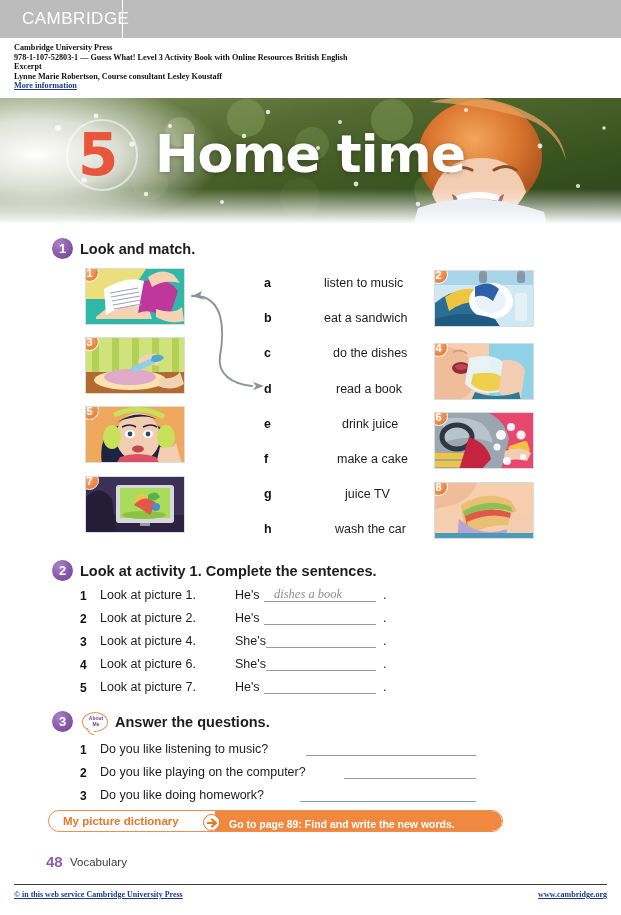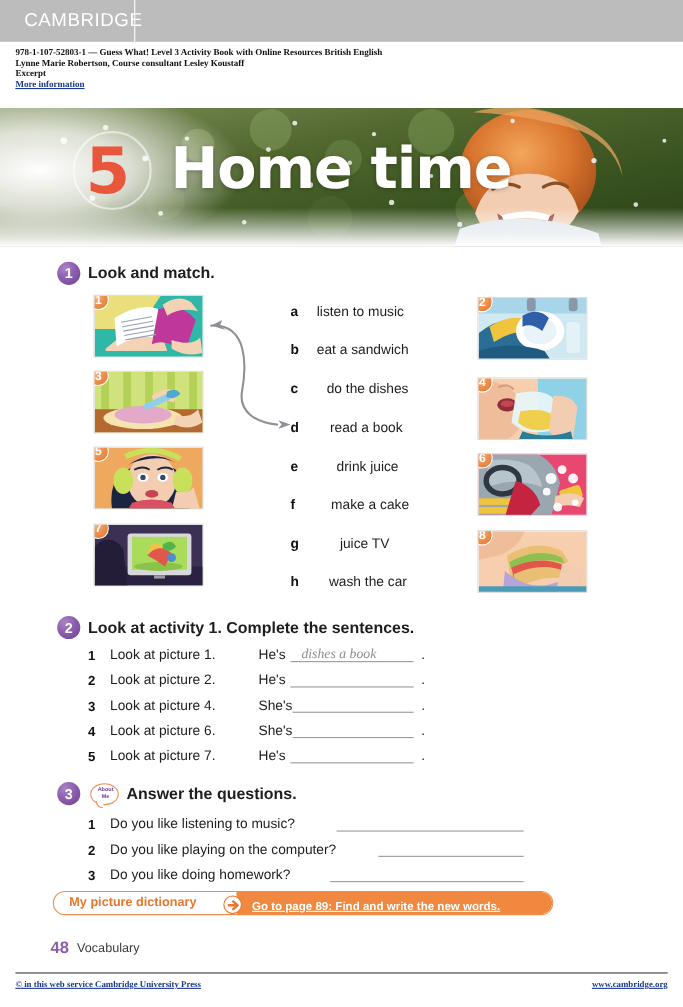--- a/index.html
+++ b/index.html
@@ -78,21 +78,21 @@
     border: 1px solid #dcdcdc; overflow: hidden;
   }
   .thumb-num {
     position: absolute; left: -6px; top: -6px; width: 19px; height: 19px;
     border-radius: 50%;
     background: radial-gradient(circle at 33% 28%, #f6b98c 0%, #ef8f4e 50%, #e0762f 100%);
     color: #fff; font-size: 11px; font-weight: bold;
     text-align: center; line-height: 19px; z-index: 4;
     border: 1.5px solid #fff;
   }
-  .match-row { position: absolute; font-size: 12.5px; color: #1d1d1d; }
+  .match-row { position: absolute; font-size: 12.5px; color: #1d1d1d; margin-left: 36px; }
   .match-letter { position: absolute; font-weight: bold; font-size: 12.5px; color: #111; }
 
   .arrow-svg { position: absolute; left: 180px; top: 282px; }
 
   
   .q-num { position: absolute; font-size: 12px; font-weight: bold; color: #111; }
   .q-text { position: absolute; font-size: 12.5px; color: #1d1d1d; }
   .blank-line {
     position: absolute; height: 1px; background: #9a9a9a;
   }
@@ -134,21 +134,21 @@
     font-size: 11.5px; font-weight: bold; color: #e8762c;
   }
   .dict-arrow {
     position: absolute; left: 154px; top: 2.5px; width: 17px; height: 17px;
     border-radius: 50%; background: #ffffff; border: 1.6px solid #e8762c;
     z-index: 3;
   }
   .dict-arrow svg { position: absolute; left: 2.5px; top: 3px; }
   .dict-text {
     position: absolute; left: 180px; top: 7px;
-    font-size: 10.5px; font-weight: bold; color: #ffffff; z-index: 3; text-decoration: underline;
+    font-size: 10.5px; font-weight: bold; color: #ffffff; z-index: 3;
   }
 
   
   .pg-num {
     position: absolute; left: 46px; top: 853px;
     font-size: 15px; font-weight: bold; color: #8c5fae;
   }
   .pg-label {
     position: absolute; left: 70px; top: 856px;
     font-size: 11.5px; color: #3a3a3a;
@@ -170,23 +170,24 @@
 </style>
 </head>
 <body>
 
 <div class="top-bar">
   <div class="cam-logo">CAMBRIDGE</div>
   <div class="cam-divider"></div>
 </div>
 
 <div class="biblio">
+  <div>Cambridge University Press</div>
   <div>978-1-107-52803-1 — Guess What! Level 3 Activity Book with Online Resources British English</div>
+  <div>Excerpt</div>
   <div>Lynne Marie Robertson, Course consultant Lesley Koustaff</div>
-  <div>Excerpt</div>
   <div class="link">More information</div>
 </div>
 
 <div class="hero">
   <svg class="hero-photo" width="621" height="126" viewBox="0 0 621 126" preserveAspectRatio="none">
     <defs>
       <linearGradient id="gfoliage" x1="0" y1="0" x2="1" y2="1">
         <stop offset="0%" stop-color="#7d8f5a"></stop>
         <stop offset="35%" stop-color="#52682f"></stop>
         <stop offset="70%" stop-color="#38521f"></stop>

